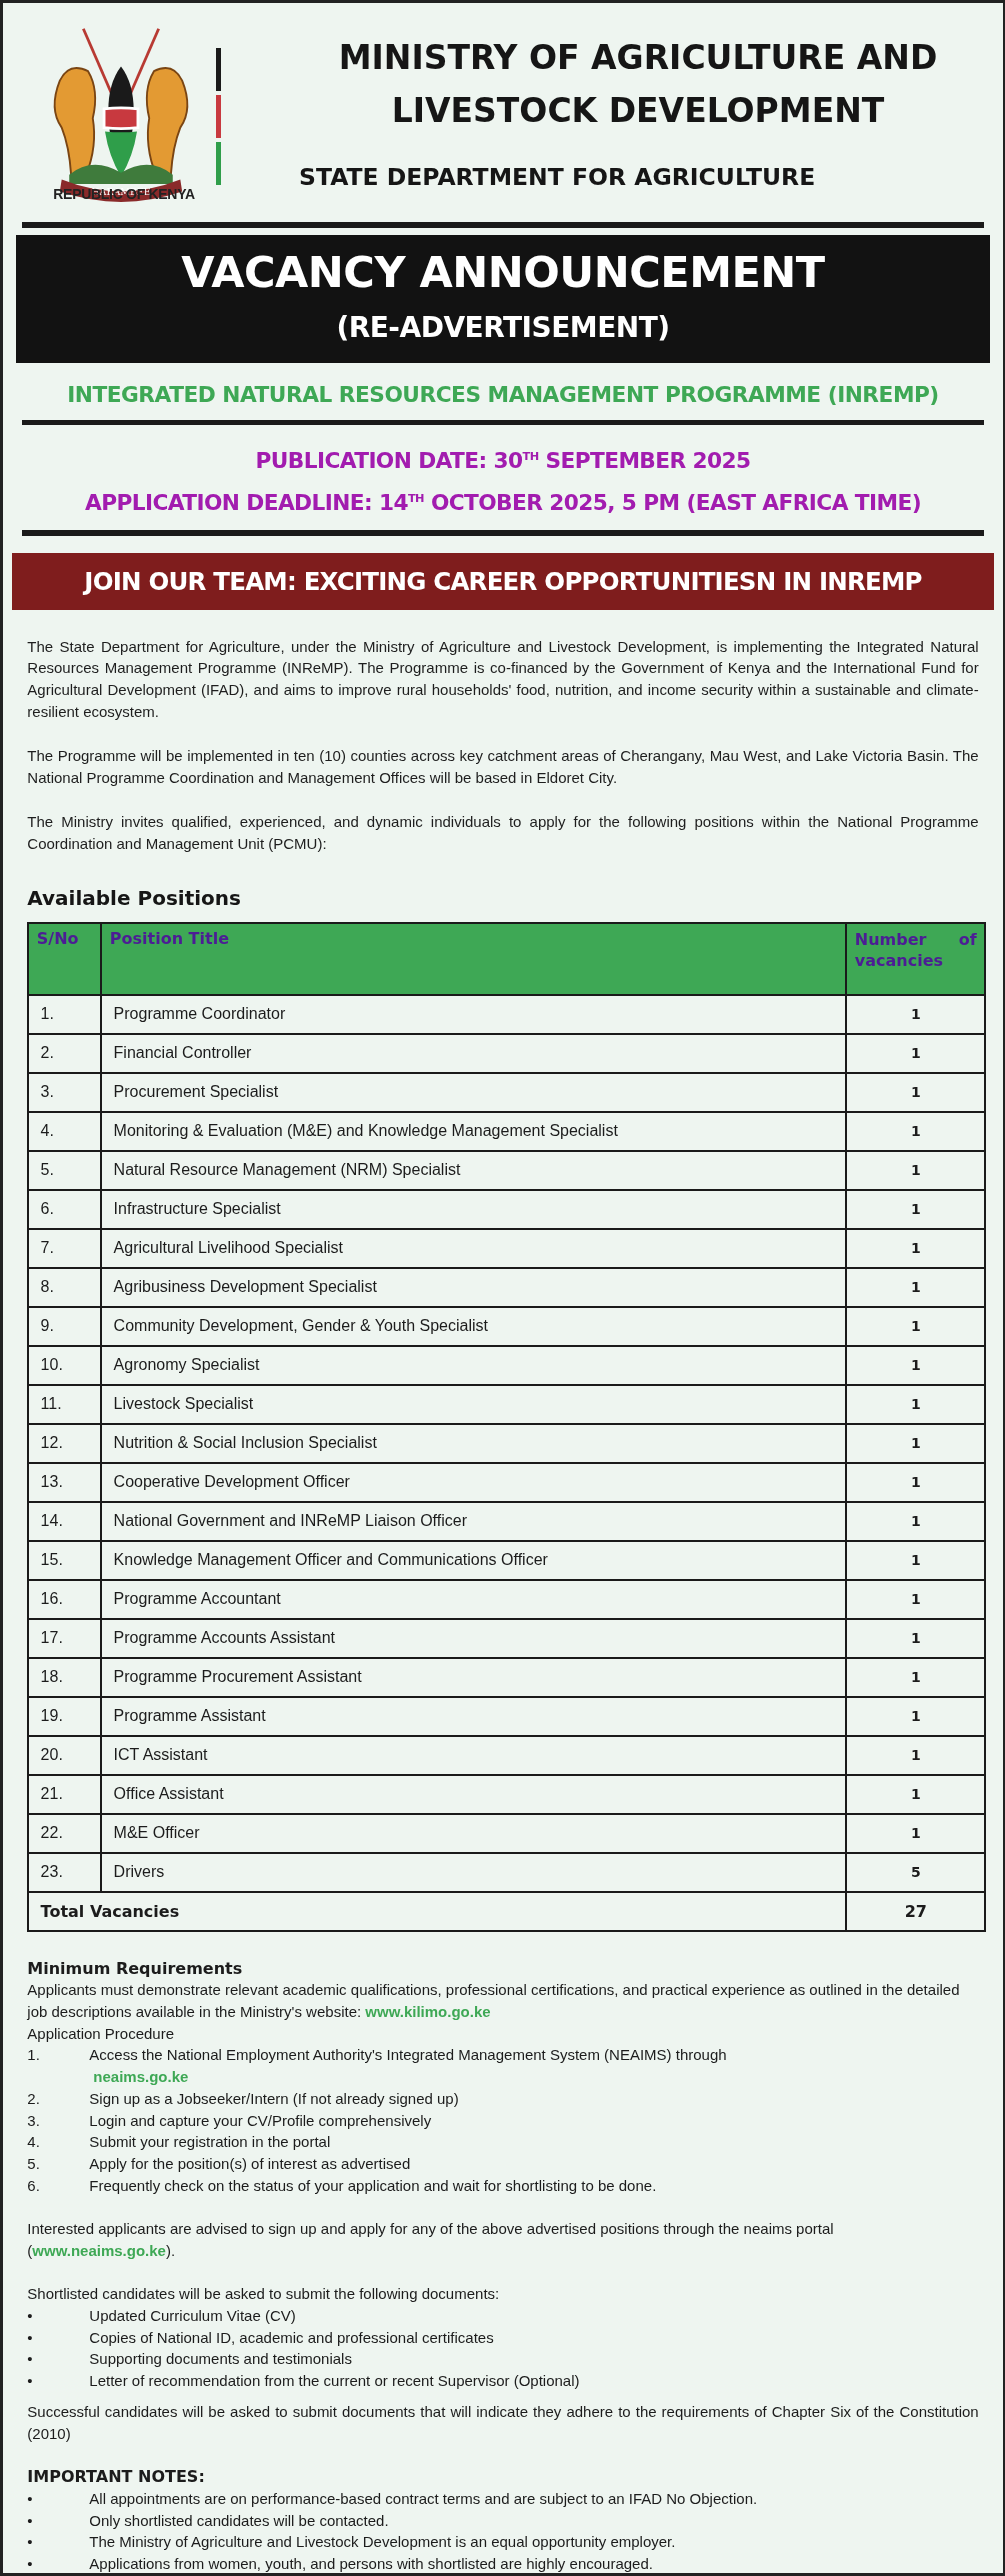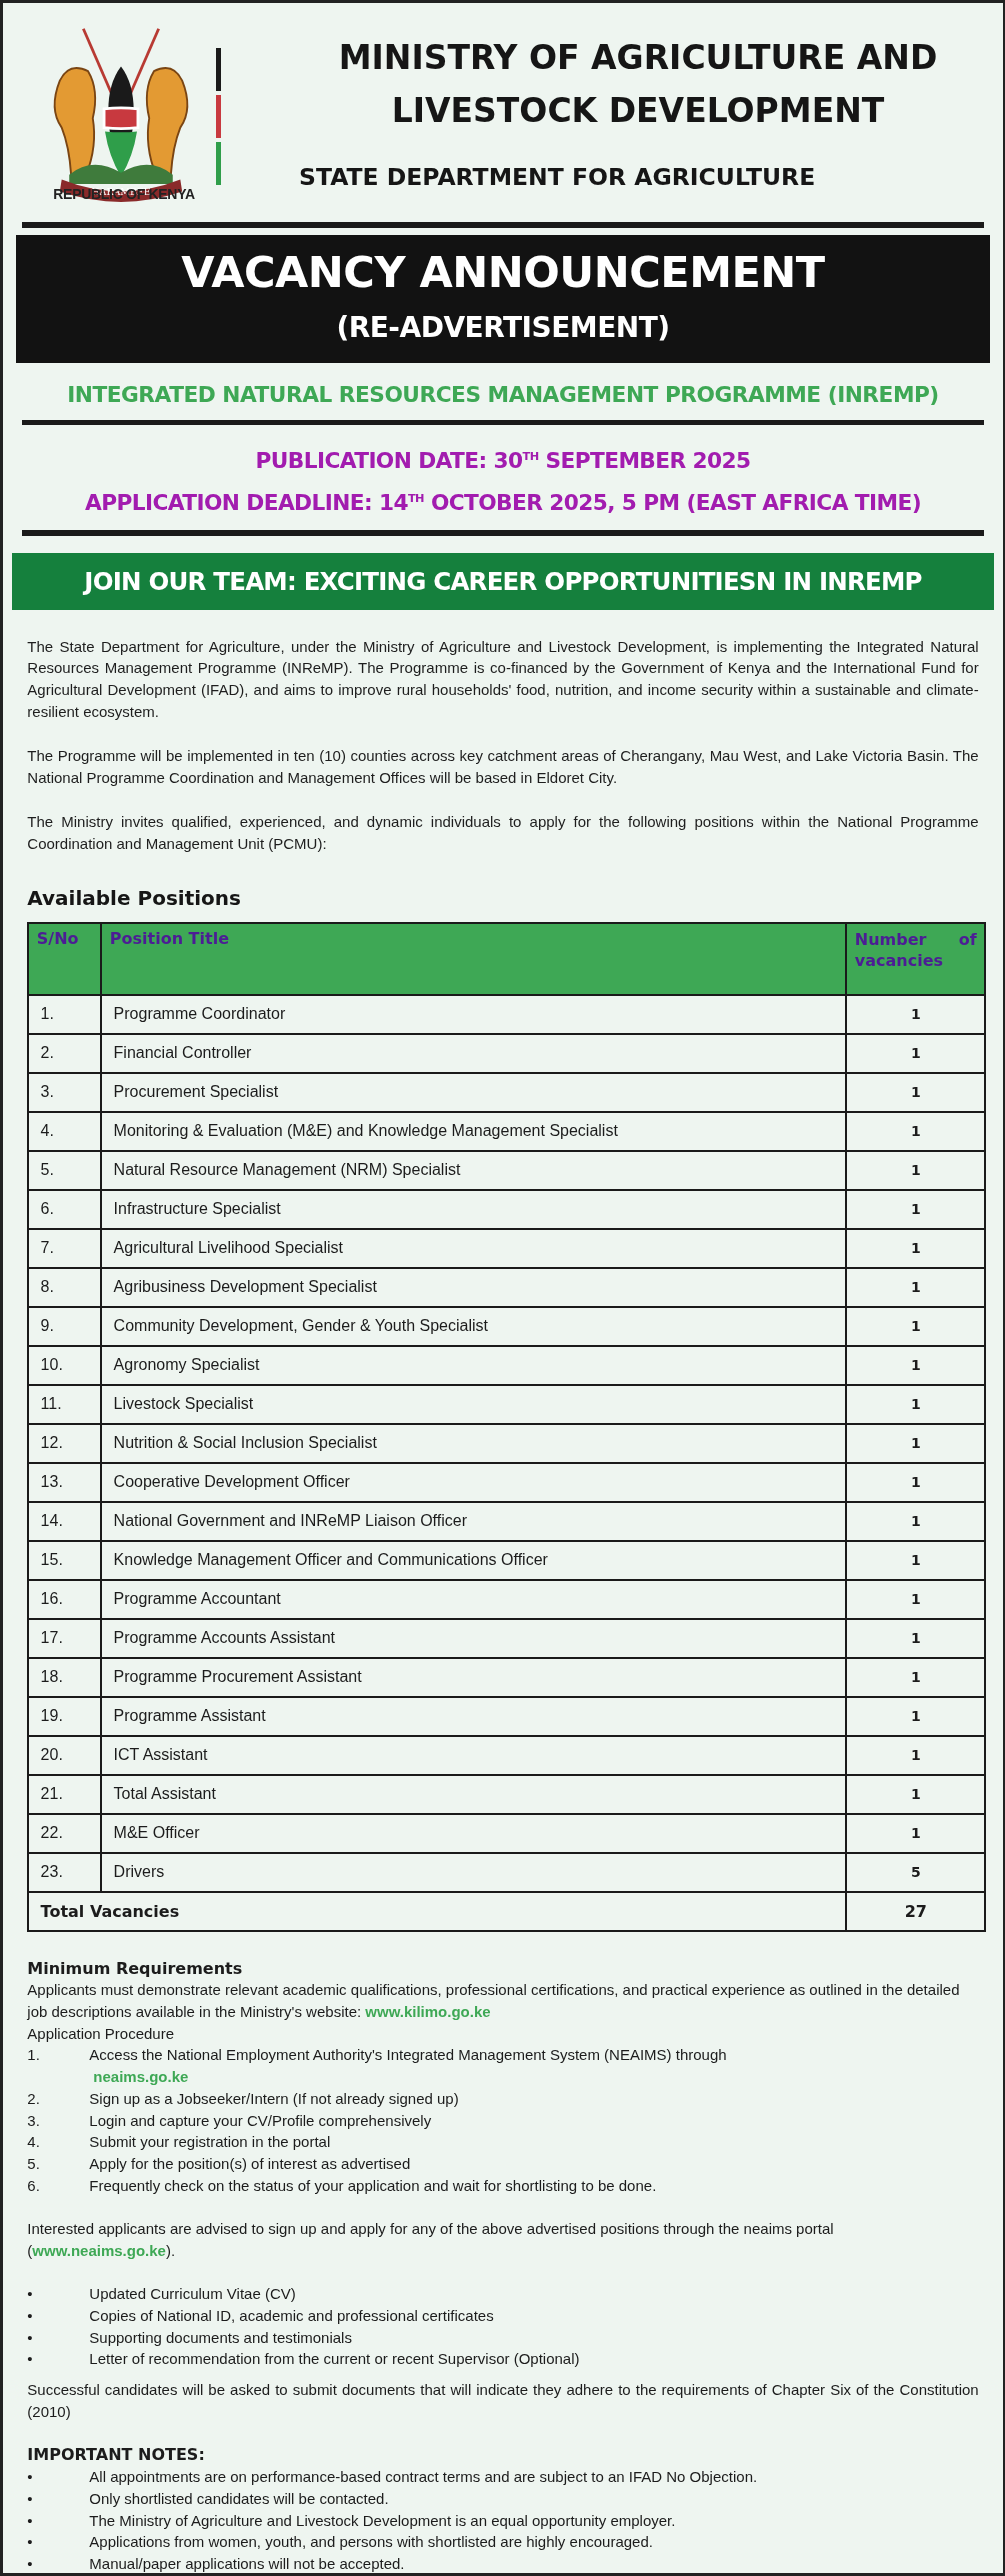--- a/index.html
+++ b/index.html
@@ -33,21 +33,21 @@
   .banner .sub { font-family: "DejaVu Sans", sans-serif; font-weight: bold; font-size: 28px; line-height: 49px; letter-spacing: -0.5px; }
   .programme {
     text-align: center; color: #3ea855; font-family: "DejaVu Sans", sans-serif; font-weight: bold;
     font-size: 21.7px; letter-spacing: -0.5px; margin: 19px 0 13px;
   }
   .rule2 { height: 4.7px; background: #1a1a1a; margin: 0 5.7px 13px; }
   .date-line { text-align: center; font-family: "DejaVu Sans", sans-serif; font-weight: bold; font-size: 21.7px; letter-spacing: -0.6px; line-height: 38px; color: #a21caf; }
   .date-line sup { font-size: 11.3px; }
   .rule3 { height: 5.7px; background: #1a1a1a; margin: 7.5px 5.7px 17px; }
   .join {
-    background: #15803d; color: #fff; height: 57px; line-height: 57px; margin: 0 -3.8px 26px;
+    background: #7f1d1d; color: #fff; height: 57px; line-height: 57px; margin: 0 -3.8px 26px;
     text-align: center; font-family: "DejaVu Sans", sans-serif; font-weight: bold; font-size: 24.5px; letter-spacing: -0.8px;
   }
   p.body { font-size: 15px; line-height: 21.7px; text-align: justify; margin: 0 11.3px; color: #1e1e1e; }
   .gap { height: 22.6px; }
   h2.positions { font-family: "DejaVu Sans", sans-serif; font-weight: bold; font-size: 20px; margin: 32px 11.3px 11.3px; color: #161616; }
   table.vac { border-collapse: collapse; width: 959px; margin-left: 11.3px; font-size: 16px; }
   table.vac th, table.vac td { border: 2.8px solid #1a1a1a; }
   table.vac th { background: #3ea855; color: #4c1d95; text-align: left; vertical-align: top; padding: 5.7px 7.5px; height: 72px; font-family: "DejaVu Sans", sans-serif; font-size: 16px; }
   table.vac th.num { text-align: justify; width: 139px; line-height: 21px; }
   table.vac td { height: 39px; padding: 0 11.3px; }
@@ -229,21 +229,21 @@
           <td>Programme Assistant</td>
           <td class="num">1</td>
         </tr>
         <tr>
           <td class="sn">20.</td>
           <td>ICT Assistant</td>
           <td class="num">1</td>
         </tr>
         <tr>
           <td class="sn">21.</td>
-          <td>Total Assistant</td>
+          <td>Office Assistant</td>
           <td class="num">1</td>
         </tr>
         <tr>
           <td class="sn">22.</td>
           <td>M&amp;E Officer</td>
           <td class="num">1</td>
         </tr>
         <tr>
           <td class="sn">23.</td>
           <td>Drivers</td>
@@ -268,20 +268,21 @@
         <li><span class="n">3.</span><span>Login and capture your CV/Profile comprehensively</span></li>
         <li><span class="n">4.</span><span>Submit your registration in the portal</span></li>
         <li><span class="n">5.</span><span>Apply for the position(s) of interest as advertised</span></li>
         <li><span class="n">6.</span><span>Frequently check on the status of your application and wait for shortlisting to be done.</span></li>
       </ol>
 
     <div class="para-gap"></div>
     <div><span>Interested applicants are advised to sign up and apply for any of the above advertised positions through the neaims portal (</span><span class="link">www.neaims.go.ke</span><span>).</span></div>
 
     <div class="para-gap"></div>
+    <div>Shortlisted candidates will be asked to submit the following documents:</div>
     <ul class="items" id="docs">
         <li><span class="n">•</span><span>Updated Curriculum Vitae (CV)</span></li>
         <li><span class="n">•</span><span>Copies of National ID, academic and professional certificates</span></li>
         <li><span class="n">•</span><span>Supporting documents and testimonials</span></li>
         <li><span class="n">•</span><span>Letter of recommendation from the current or recent Supervisor (Optional)</span></li>
       </ul>
 
     <div class="para-gap" style="height:9.4px"></div>
     <div style="text-align:justify">Successful candidates will be asked to submit documents that will indicate they adhere to the requirements of Chapter Six of the Constitution (2010)</div>
 

